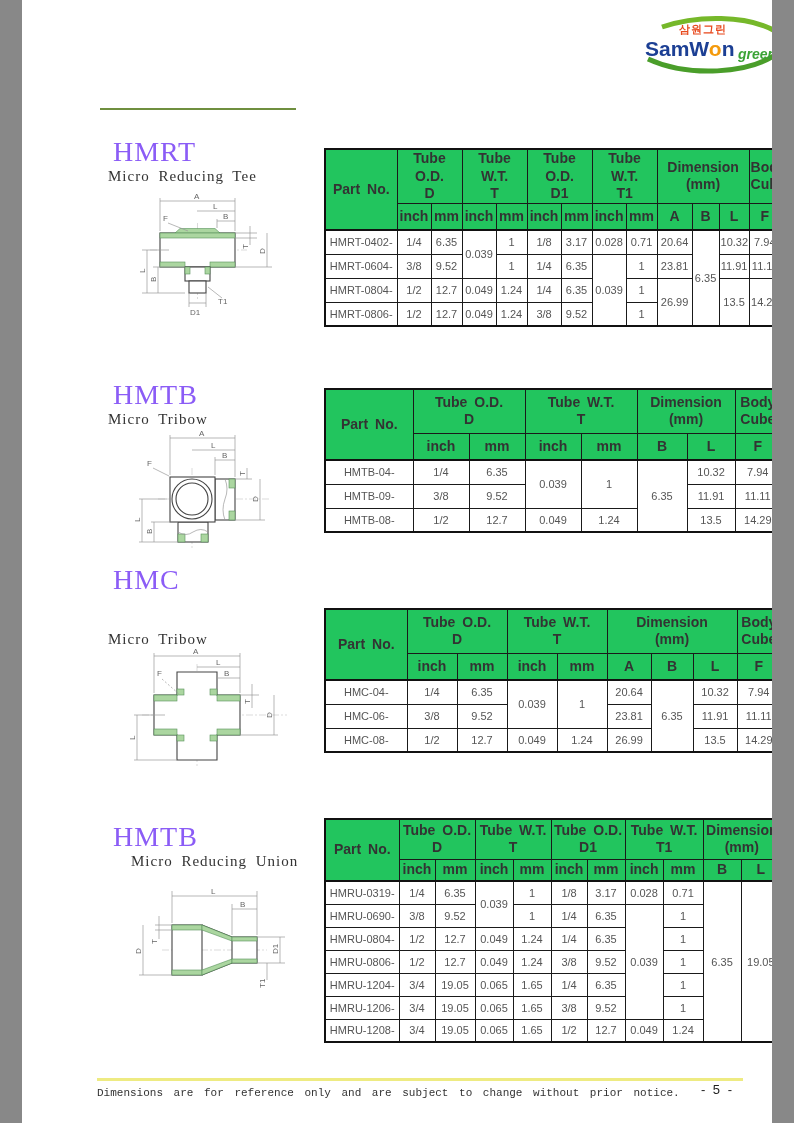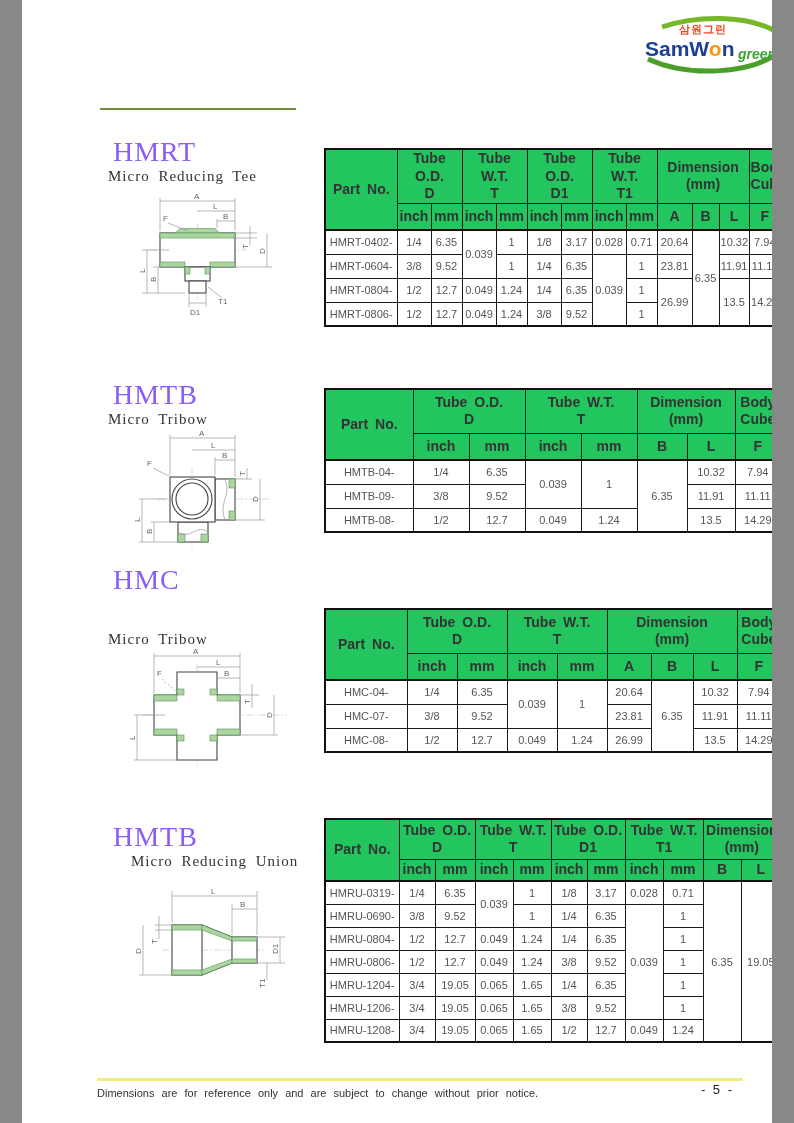--- a/index.html
+++ b/index.html
@@ -25,21 +25,21 @@
   .t-hmru tbody tr{height:23px;}
   
   .drawing{position:absolute;}
   .drawing .dim{stroke:#999;stroke-width:0.7;fill:none;}
   .drawing .out{stroke:#444;stroke-width:1.1;fill:#ffffff;}
   .drawing .grn{fill:#abd6a0;stroke:#57925a;stroke-width:0.6;}
   .drawing .cl{stroke:#b5b5b5;stroke-width:0.5;fill:none;stroke-dasharray:7 2 2 2;}
   .drawing text{font-family:"Liberation Sans",sans-serif;font-size:8px;fill:#666;}
   
   .footer-line{position:absolute;left:75px;top:1078px;width:646px;height:3px;background:#eeeb82;}
-  .footer-note{position:absolute;left:75px;top:1087px;font-size:11px;color:#333;word-spacing:4px;}
+  .footer-note{position:absolute;left:75px;top:1087px;font-size:11px;color:#333;word-spacing:4px;font-family:Liberation Mono, monospace;}
   .page-number{position:absolute;right:38px;top:1082px;font-size:13px;color:#222;letter-spacing:2px;}
   
   .logo{position:absolute;left:610px;top:14px;}
 </style>
 </head>
 <body>
 
 <div class="page">
 
   <svg class="logo" width="152" height="62" viewBox="0 0 152 62">
@@ -390,21 +390,21 @@
           <td>1/4</td>
           <td>6.35</td>
           <td rowspan="2">0.039</td>
           <td rowspan="2">1</td>
           <td>20.64</td>
           <td rowspan="3">6.35</td>
           <td>10.32</td>
           <td>7.94</td>
         </tr>
         <tr>
-          <td>HMC-07-</td>
+          <td>HMC-06-</td>
           <td>3/8</td>
           <td>9.52</td>
           <td>23.81</td>
           <td>11.91</td>
           <td>11.11</td>
         </tr>
         <tr>
           <td>HMC-08-</td>
           <td>1/2</td>
           <td>12.7</td>

